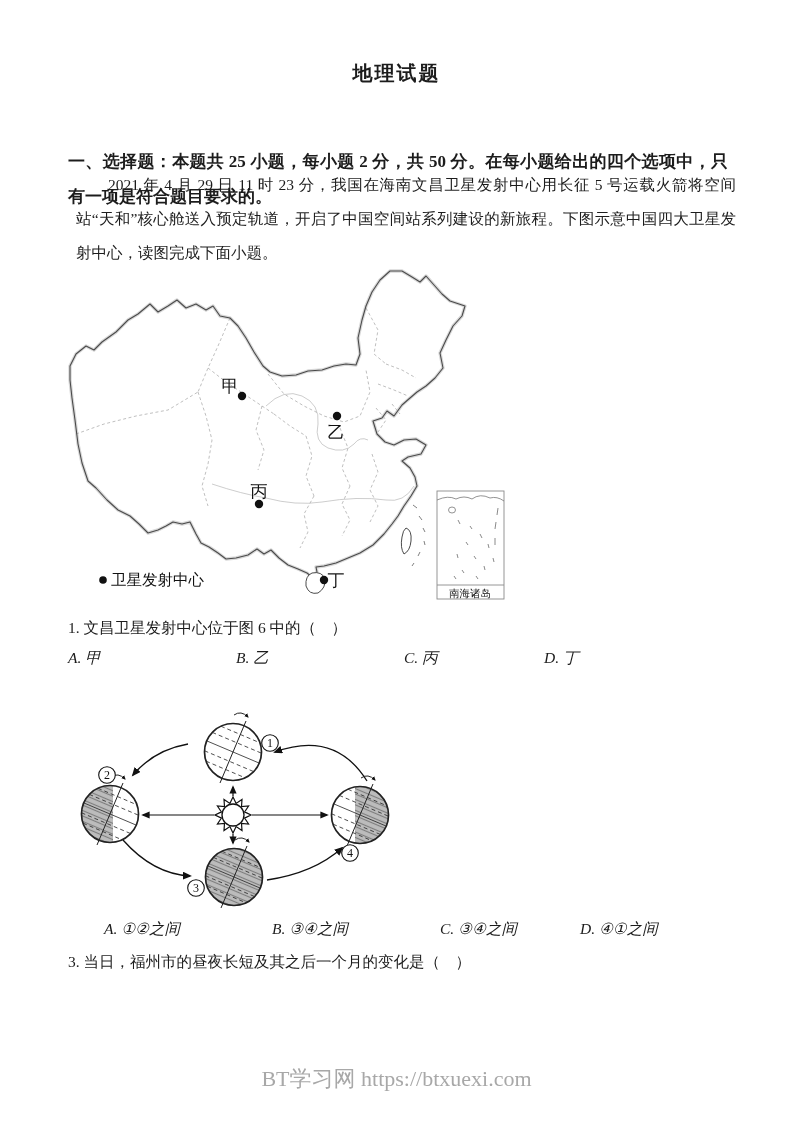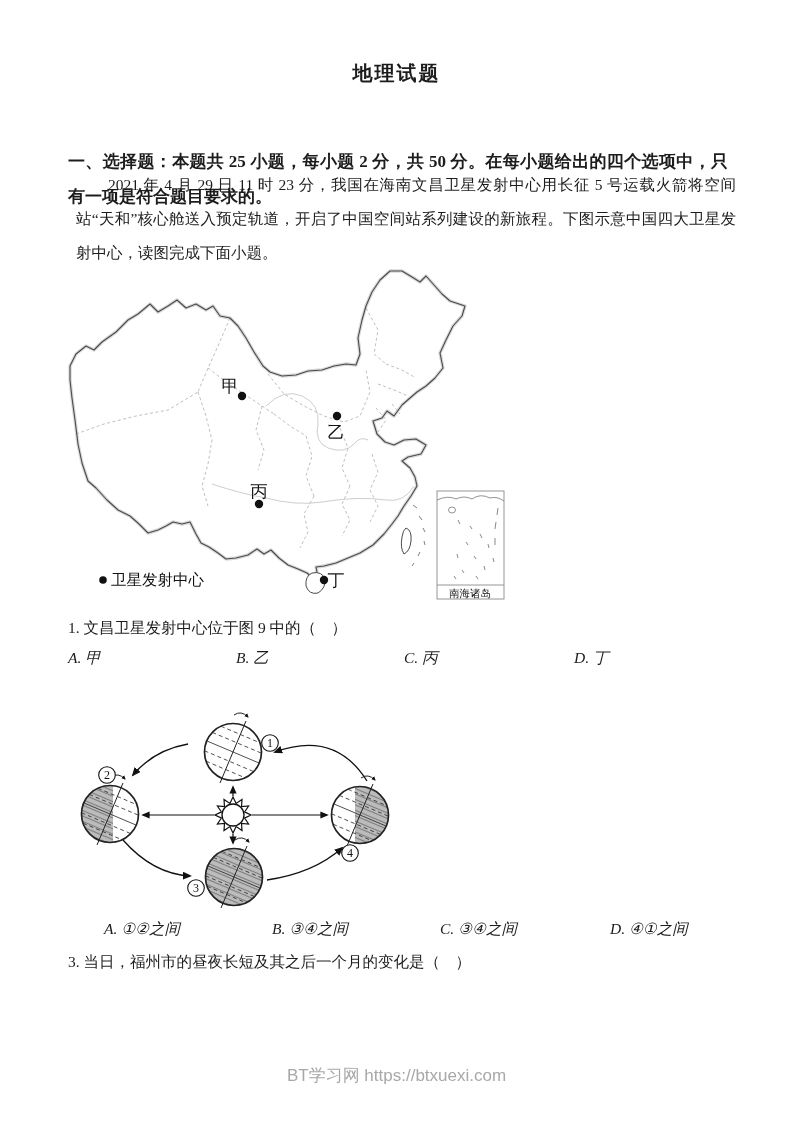--- a/index.html
+++ b/index.html
@@ -16,25 +16,25 @@
     left:68px;top:106px;width:660px;
     font-size:17px;font-weight:bold;line-height:35px;text-align:justify;margin-top:38px;
   }
   .passage{
     left:76px;top:168px;width:660px;
     font-size:15.5px;line-height:34px;text-align:justify;text-indent:32px;
   }
   .qline{left:68px;font-size:15.5px;line-height:20px;white-space:nowrap;}
   .optrow{left:68px;width:680px;height:20px;font-size:15.5px;font-style:italic;}
   .optrow .opt{position:absolute;top:0;white-space:nowrap;}
-  .opt.o1{left:0;} .opt.o2{left:168px;} .opt.o3{left:336px;} .opt.o4{left:506px;}
+  .opt.o1{left:0;} .opt.o2{left:168px;} .opt.o3{left:336px;} .opt.o4{left:476px;}
   .footer{
     left:0;top:1064px;width:793px;text-align:center;
-    font-family:Liberation Sans, sans-serif;
-    font-size:17px;color:#a8a8a8;
+    font-family:Liberation Serif, serif;
+    font-size:22px;color:#a8a8a8;
   }
   .footer a{color:#a8a8a8;text-decoration:none;}
   svg text{font-family:"Liberation Serif","DejaVu Serif",serif;fill:#111;}
 </style>
 </head>
 <body>
 
 <div id="page">
 
   <div class="abs title">地理试题</div>
@@ -124,21 +124,21 @@
       <text x="276" y="328" font-size="17" text-anchor="middle">丁</text>
     </g>
 
     <g>
       <circle cx="43" cy="322" r="3.8" fill="#111"></circle>
       <text x="51" y="327" font-size="15.5">卫星发射中心</text>
     </g>
   </svg>
 
   <div class="abs qline" style="top:618px;">
-    <span>1.</span>&nbsp;<span>文昌卫星发射中心位于图 9 中的（　）</span>
+    <span>1.</span>&nbsp;<span>文昌卫星发射中心位于图 6 中的（　）</span>
   </div>
   <div class="abs optrow" style="top:648px;">
     <span class="opt o1">A. 甲</span>
     <span class="opt o2">B. 乙</span>
     <span class="opt o3">C. 丙</span>
     <span class="opt o4">D. 丁</span>
   </div>
 
 
   <svg class="abs" style="left:70px;top:710px;" width="400" height="200" viewBox="0 0 400 200">

